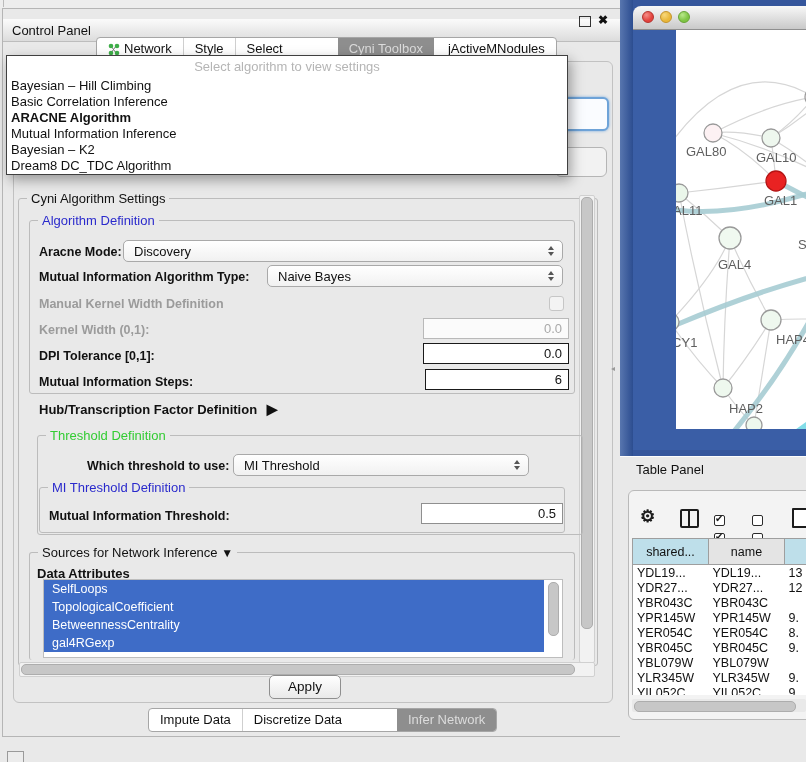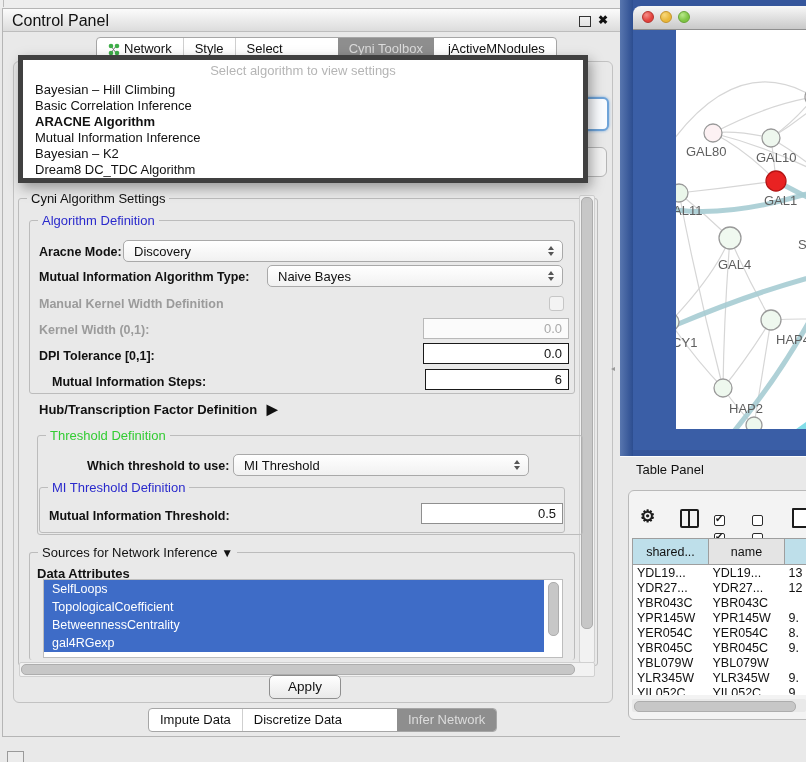--- a/index.html
+++ b/index.html
@@ -5,22 +5,22 @@
   html,body{margin:0;padding:0;}
   #stage{position:relative;width:806px;height:762px;background:#e9e9e9;overflow:hidden;
          font-family:"Liberation Sans",sans-serif;color:#111;-webkit-font-smoothing:antialiased;}
   .abs{position:absolute;}
   .lbl{font-size:12.5px;white-space:nowrap;}
   .b{font-weight:bold;}
   .dis{color:#9b9b9b;}
 
   
   #cpanel{left:2px;top:8px;width:617px;height:727px;background:#e9e9e9;border:1px solid #b5b5b5;}
-  #cpanel-title{left:0;top:0;width:100%;height:23px;background:linear-gradient(#fbfbfb,#dcdcdc);
-      border-bottom:1px solid #bdbdbd;font-size:16px;line-height:23px;padding-left:9px;box-sizing:border-box;}
+  #cpanel-title{left:0;top:10px;width:100%;height:23px;background:linear-gradient(#fbfbfb,#dcdcdc);
+      border-bottom:1px solid #bdbdbd;font-size:13px;line-height:23px;padding-left:9px;box-sizing:border-box;}
   .float-ico{width:10px;height:9px;border:1.5px solid #333;background:transparent;}
   .close-ico{font-size:12px;font-weight:bold;color:#111;line-height:10px;}
 
   
   .tabbar{display:flex;height:22px;border:1px solid #a6a6a6;border-radius:4px;background:#fff;overflow:hidden;}
   .tab{display:flex;align-items:center;gap:4px;padding:0 11px;font-size:13px;line-height:22px;cursor:default;
        border-left:1px solid #cfcfcf;}
   .tab:first-child{border-left:none;}
   .tab.sel{background:#8e8e8e;color:#dcdcdc;border-left:none;margin-left:44px;}
   .tab.sel + .tab{border-left:none;padding-left:14px;}
@@ -53,24 +53,24 @@
   
   #attr-list{background:#fff;border:1px solid #bdbdbd;overflow:hidden;}
   .attr-item{height:18px;line-height:18px;font-size:12.5px;padding-left:8px;width:492px;}
   .attr-item.sel{background:#3e6cc7;color:#fff;}
 
   
   .btn{border:1px solid #8f8f8f;border-radius:5px;background:linear-gradient(#ffffff,#e9e9e9);
        font-size:13.5px;text-align:center;line-height:21px;}
 
   
-  #algo-popup{left:18px;top:55px;width:560px;height:118px;background:#fff;border:5px solid #404040;
+  #algo-popup{left:6px;top:55px;width:560px;height:118px;background:#fff;border:1px solid #404040;
       box-shadow:3px 5px 12px rgba(0,0,0,.35);z-index:50;}
   #popup-placeholder{height:22px;line-height:22px;text-align:center;color:#b5b5b5;font-size:13px;}
-  .popup-item{height:16px;line-height:16px;font-size:13px;padding-left:12px;white-space:nowrap;}
+  .popup-item{height:16px;line-height:16px;font-size:13px;padding-left:4px;white-space:nowrap;}
   .popup-item.b{font-weight:bold;}
 
   
   #blue-zone{left:620px;top:0;width:186px;height:456px;background:#35569c;}
   #blue-strip{left:620px;top:0;width:13px;height:456px;background:linear-gradient(90deg,#5876af,#2c4d90);}
   #macwin{left:633px;top:6px;width:200px;height:444px;border-top-left-radius:8px;overflow:hidden;}
   #mac-titlebar{height:23px;background:linear-gradient(#f8f8f8,#c9c9c9);border-bottom:1px solid #8f8f8f;position:relative;}
   .tl{position:absolute;top:5px;width:12px;height:12px;border-radius:50%;}
   #mac-body{height:421px;background:#3a5ea6;position:relative;}
   #net-canvas{position:absolute;left:7px;top:0;width:166px;height:399px;background:#fff;margin-left:36px;}
@@ -176,21 +176,21 @@
 
     <div class="abs lbl b dis" style="left:36px;top:288px;">Manual Kernel Width Definition</div>
     <div class="abs checkbox" style="left:546px;top:287px;"></div>
 
     <div class="abs lbl b dis" style="left:36px;top:314px;">Kernel Width (0,1):</div>
     <div class="abs tfield di" style="left:420px;top:309px;width:146px;">0.0</div>
 
     <div class="abs lbl b" style="left:36px;top:340px;">DPI Tolerance [0,1]:</div>
     <div class="abs tfield en" style="left:420px;top:334px;width:146px;">0.0</div>
 
-    <div class="abs lbl b" style="left:49px;top:366px;">Mutual Information Steps:</div>
+    <div class="abs lbl b" style="left:36px;top:366px;">Mutual Information Steps:</div>
     <div class="abs tfield en" style="left:422px;top:360px;width:144px;">6</div>
 
     <div class="abs" style="left:36px;top:392px;font-size:13px;font-weight:bold;">
       <span>Hub/Transcription Factor Definition</span>
       <span style="font-size:14px;margin-left:6px;">▶</span>
     </div>
 
     <div class="abs group" style="left:34px;top:426px;width:544px;height:98px;">
       <span class="legend green">Threshold Definition</span>
     </div>

